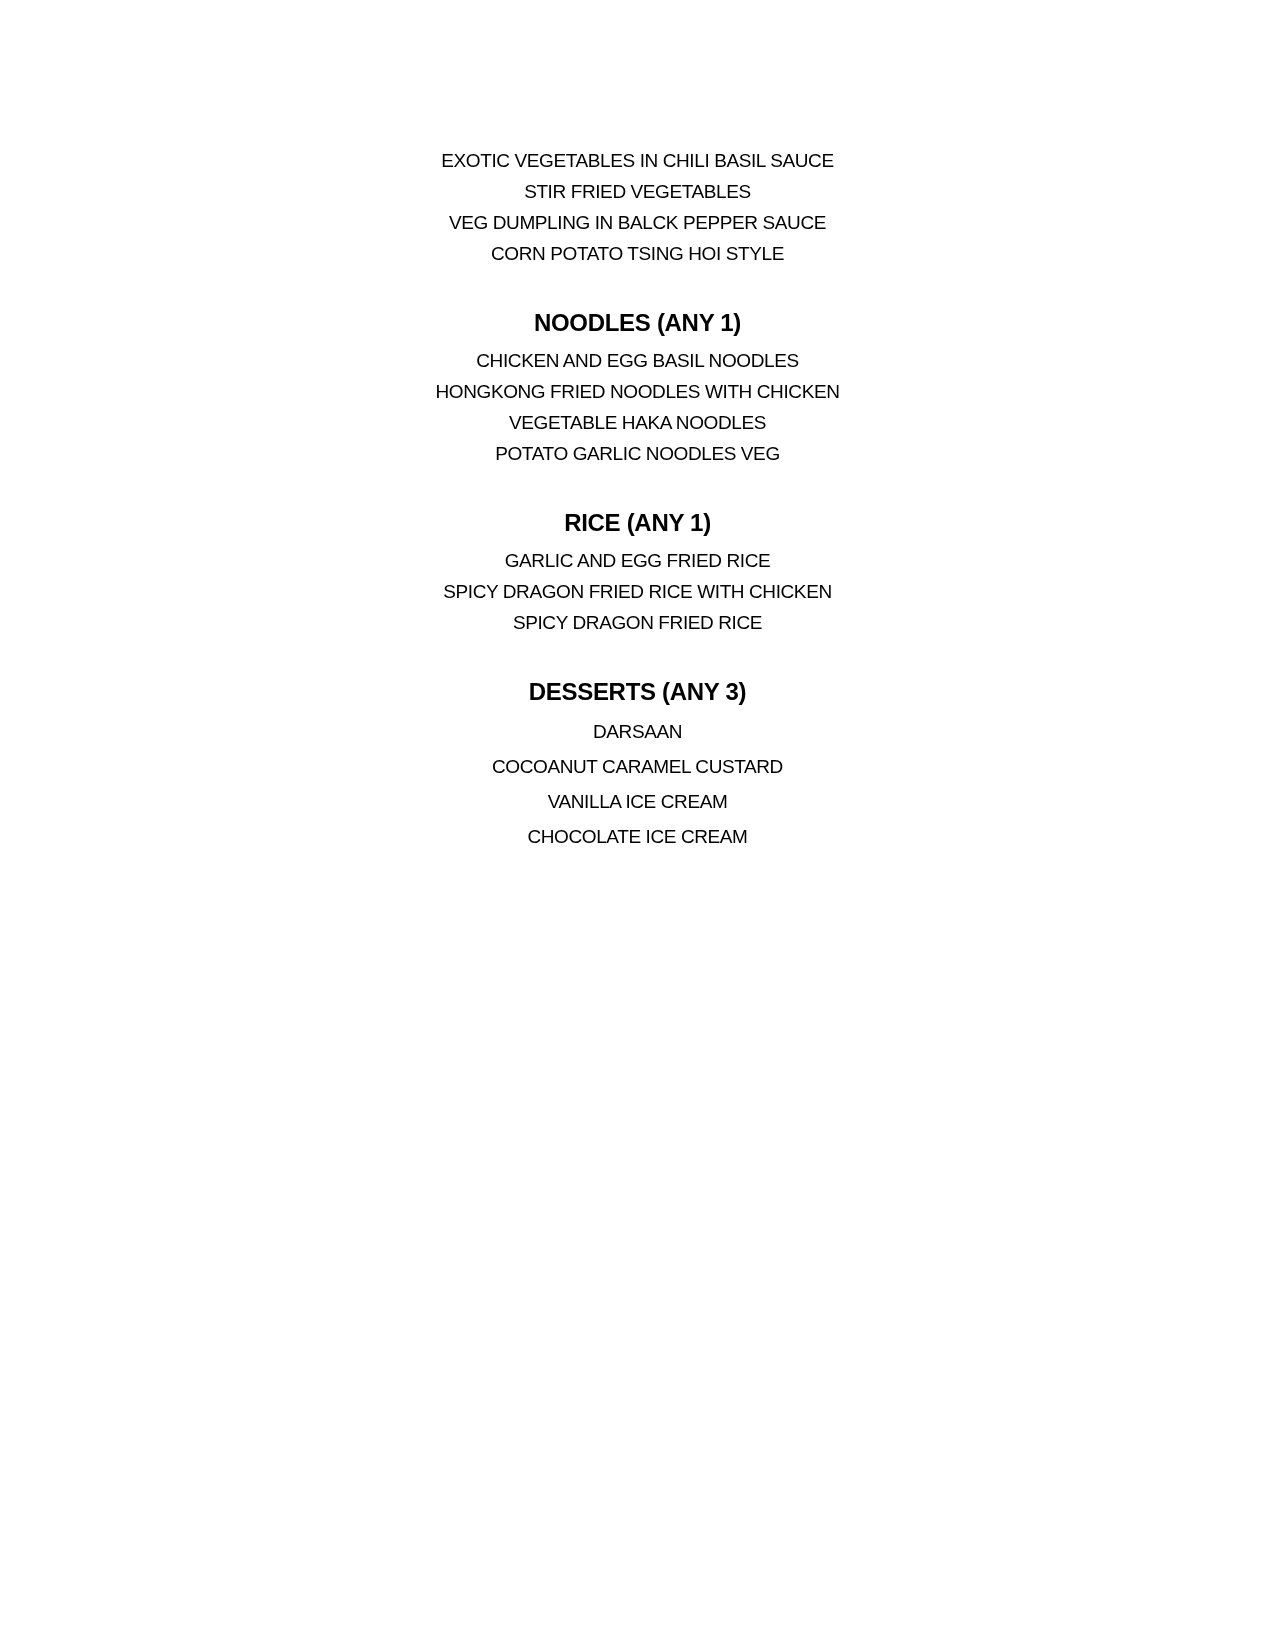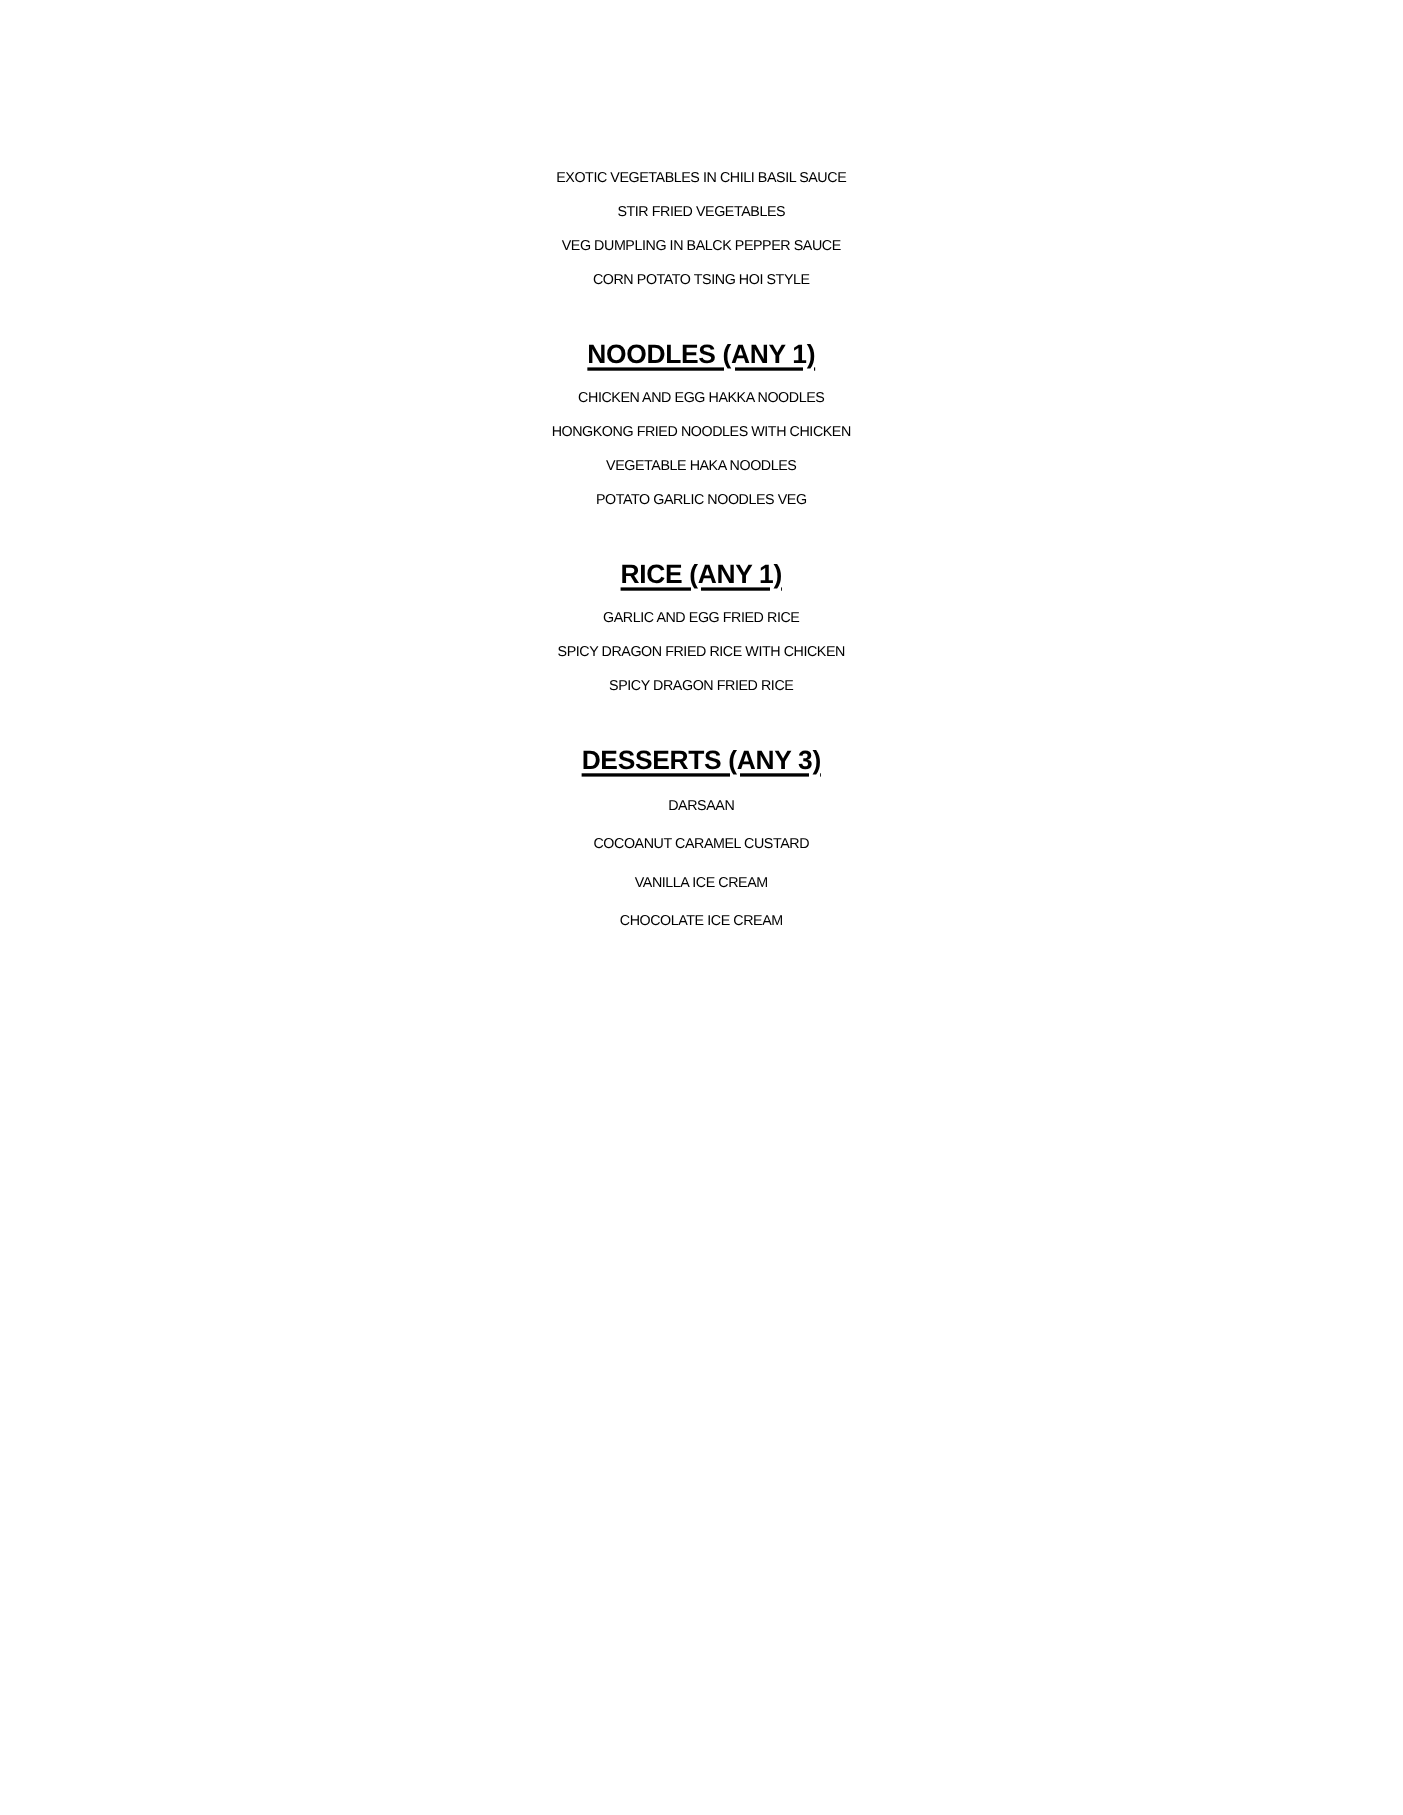--- a/index.html
+++ b/index.html
@@ -21,28 +21,27 @@
     text-align: center;
   }
   .menu-section {
     margin: 0;
   }
   .section-heading {
     font-size: 24px;
     line-height: 40px;
     font-weight: 700;
     letter-spacing: -0.3px;
-    text-decoration: underline;
     text-decoration-thickness: 2.5px;
     text-underline-offset: 4px;
     margin-top: 34px;
     margin-bottom: 2px;
   }
   .menu-line {
-    font-size: 13px;
+    font-size: 19px;
     line-height: 31px;
     letter-spacing: -0.4px;
     font-weight: 400;
   }
   .section-desserts .menu-line {
     line-height: 35px;
   }
 </style>
 </head>
 <body>
@@ -52,21 +51,21 @@
 
     <div class="menu-section section-intro">
       <div class="menu-line">EXOTIC VEGETABLES IN CHILI BASIL SAUCE</div>
       <div class="menu-line">STIR FRIED VEGETABLES</div>
       <div class="menu-line">VEG DUMPLING IN BALCK PEPPER SAUCE</div>
       <div class="menu-line">CORN POTATO TSING HOI STYLE</div>
     </div>
 
     <div class="menu-section section-noodles">
       <div class="section-heading">NOODLES (ANY 1)</div>
-      <div class="menu-line">CHICKEN AND EGG HAKKA NOODLES</div>
+      <div class="menu-line">CHICKEN AND EGG BASIL NOODLES</div>
       <div class="menu-line">HONGKONG FRIED NOODLES WITH CHICKEN</div>
       <div class="menu-line">VEGETABLE HAKA NOODLES</div>
       <div class="menu-line">POTATO GARLIC NOODLES VEG</div>
     </div>
 
     <div class="menu-section section-rice">
       <div class="section-heading">RICE (ANY 1)</div>
       <div class="menu-line">GARLIC AND EGG FRIED RICE</div>
       <div class="menu-line">SPICY DRAGON FRIED RICE WITH CHICKEN</div>
       <div class="menu-line">SPICY DRAGON FRIED RICE</div>

